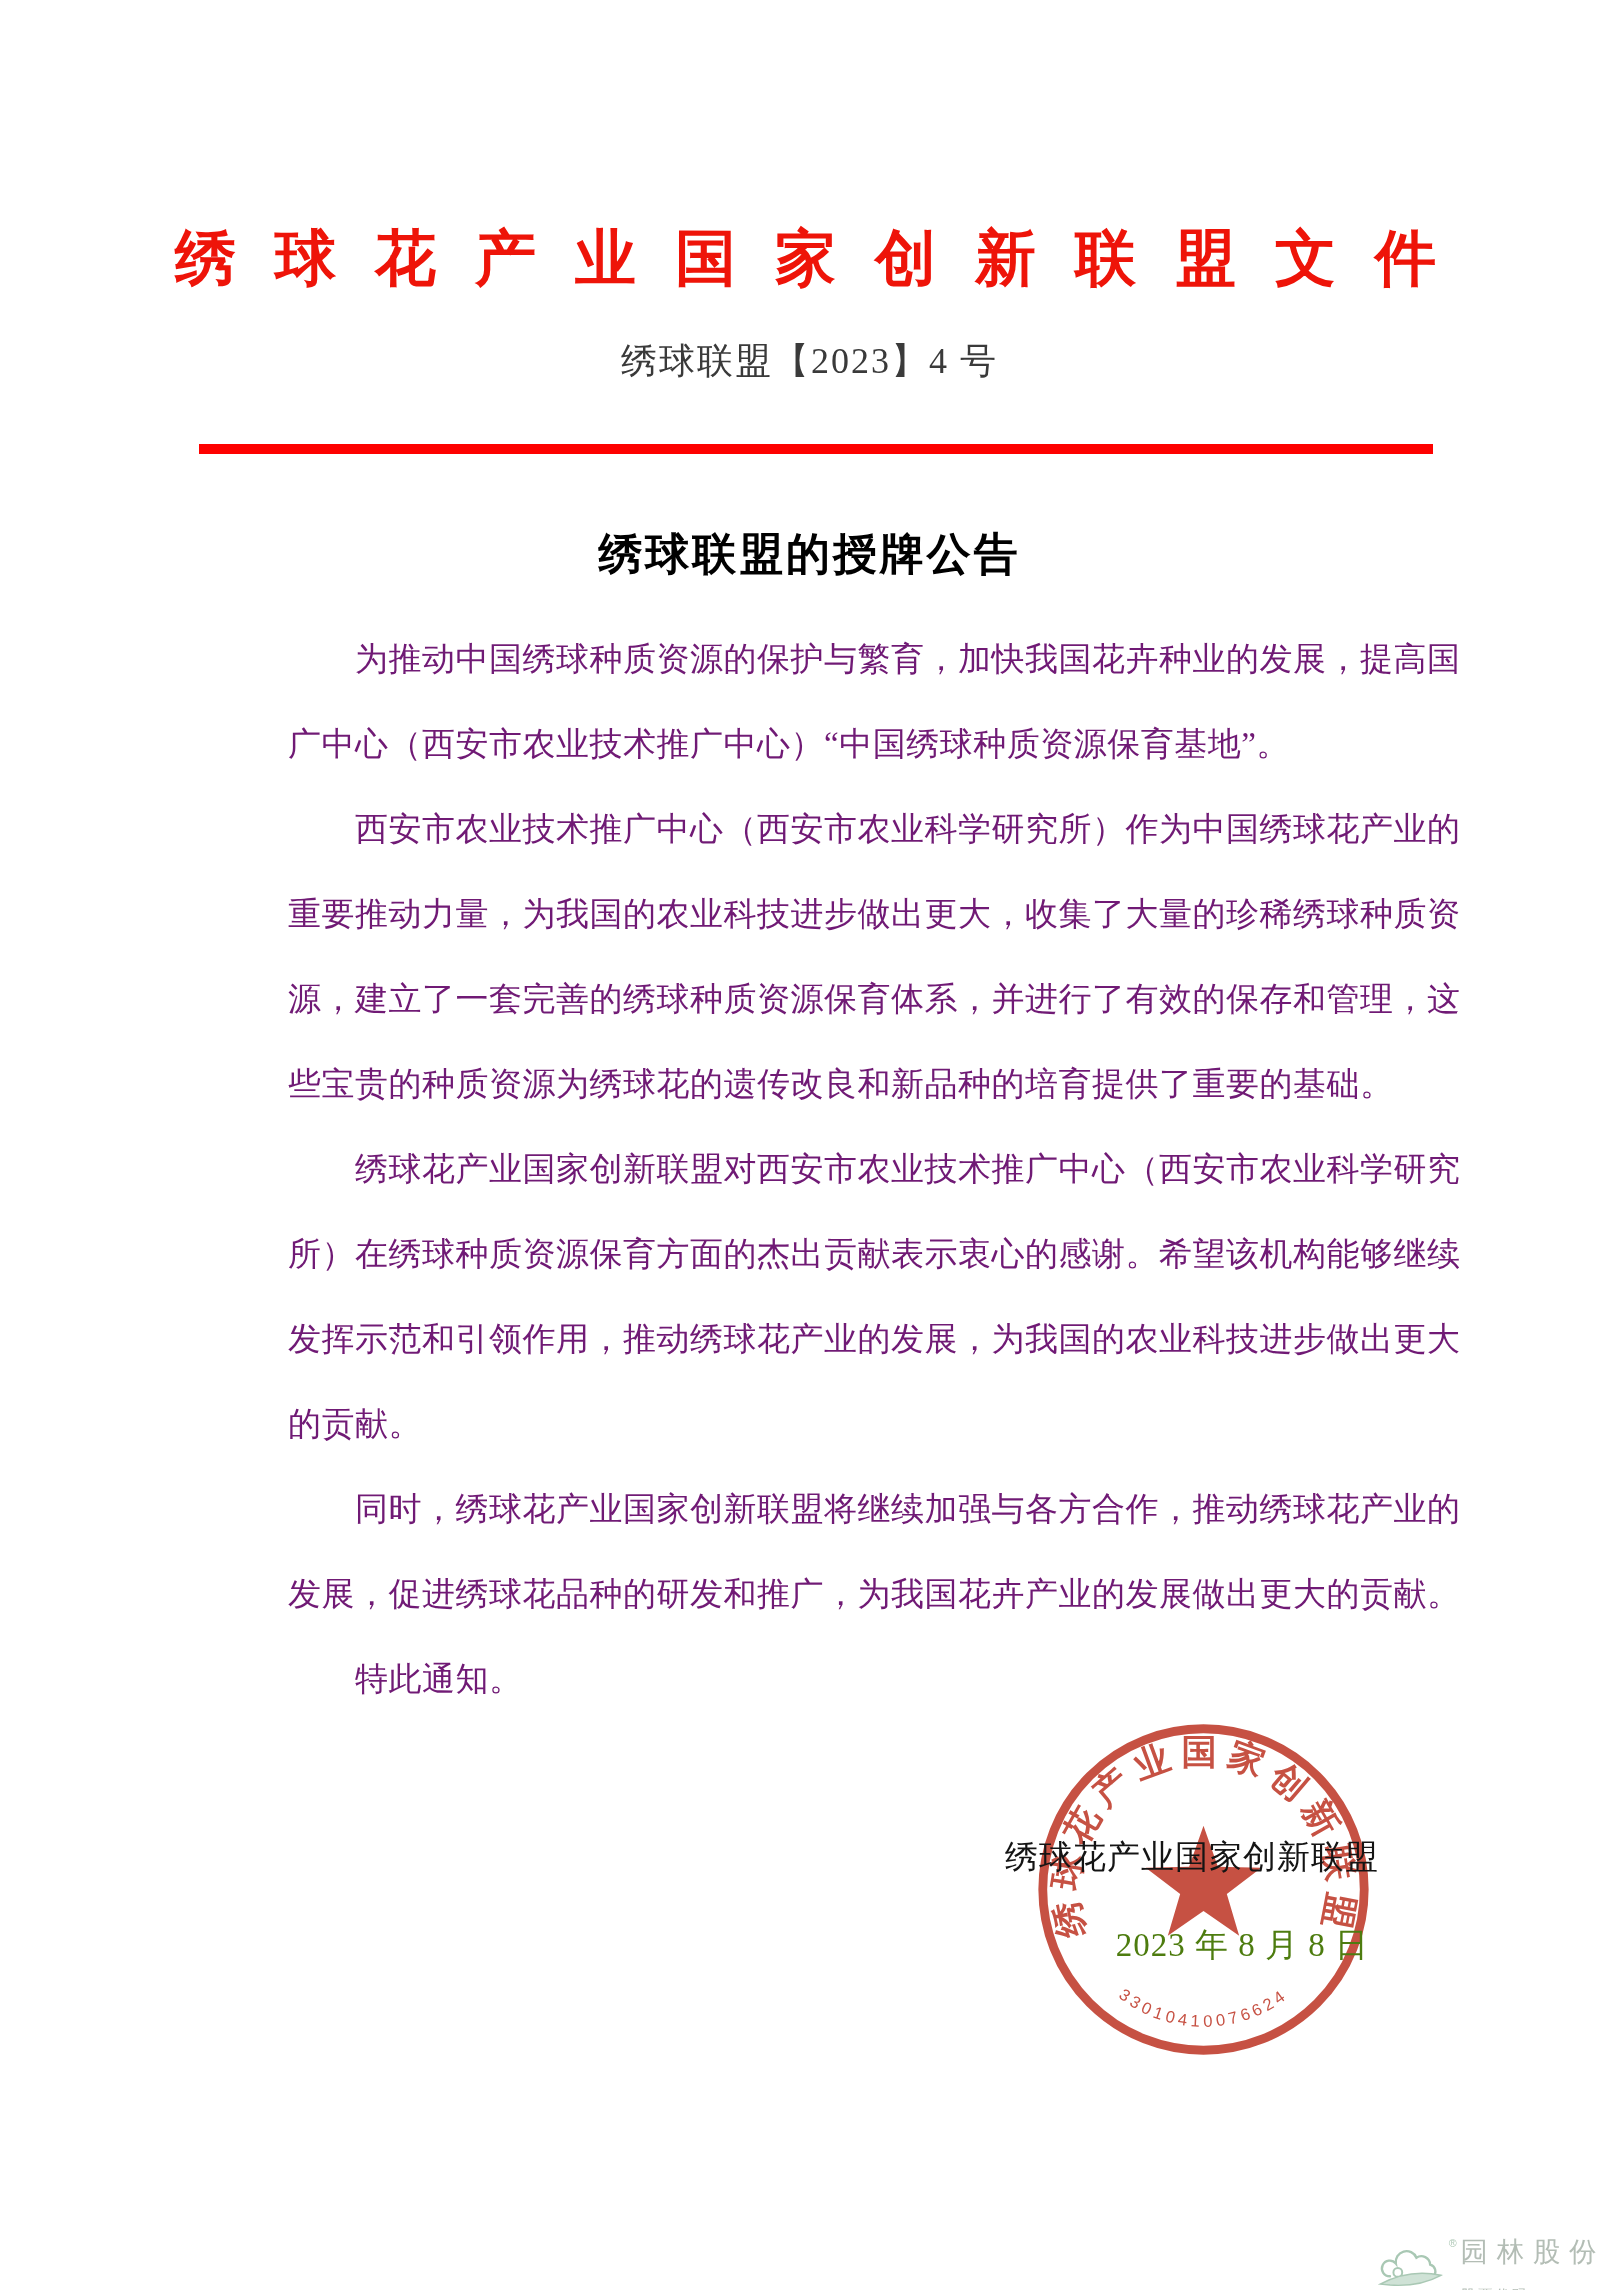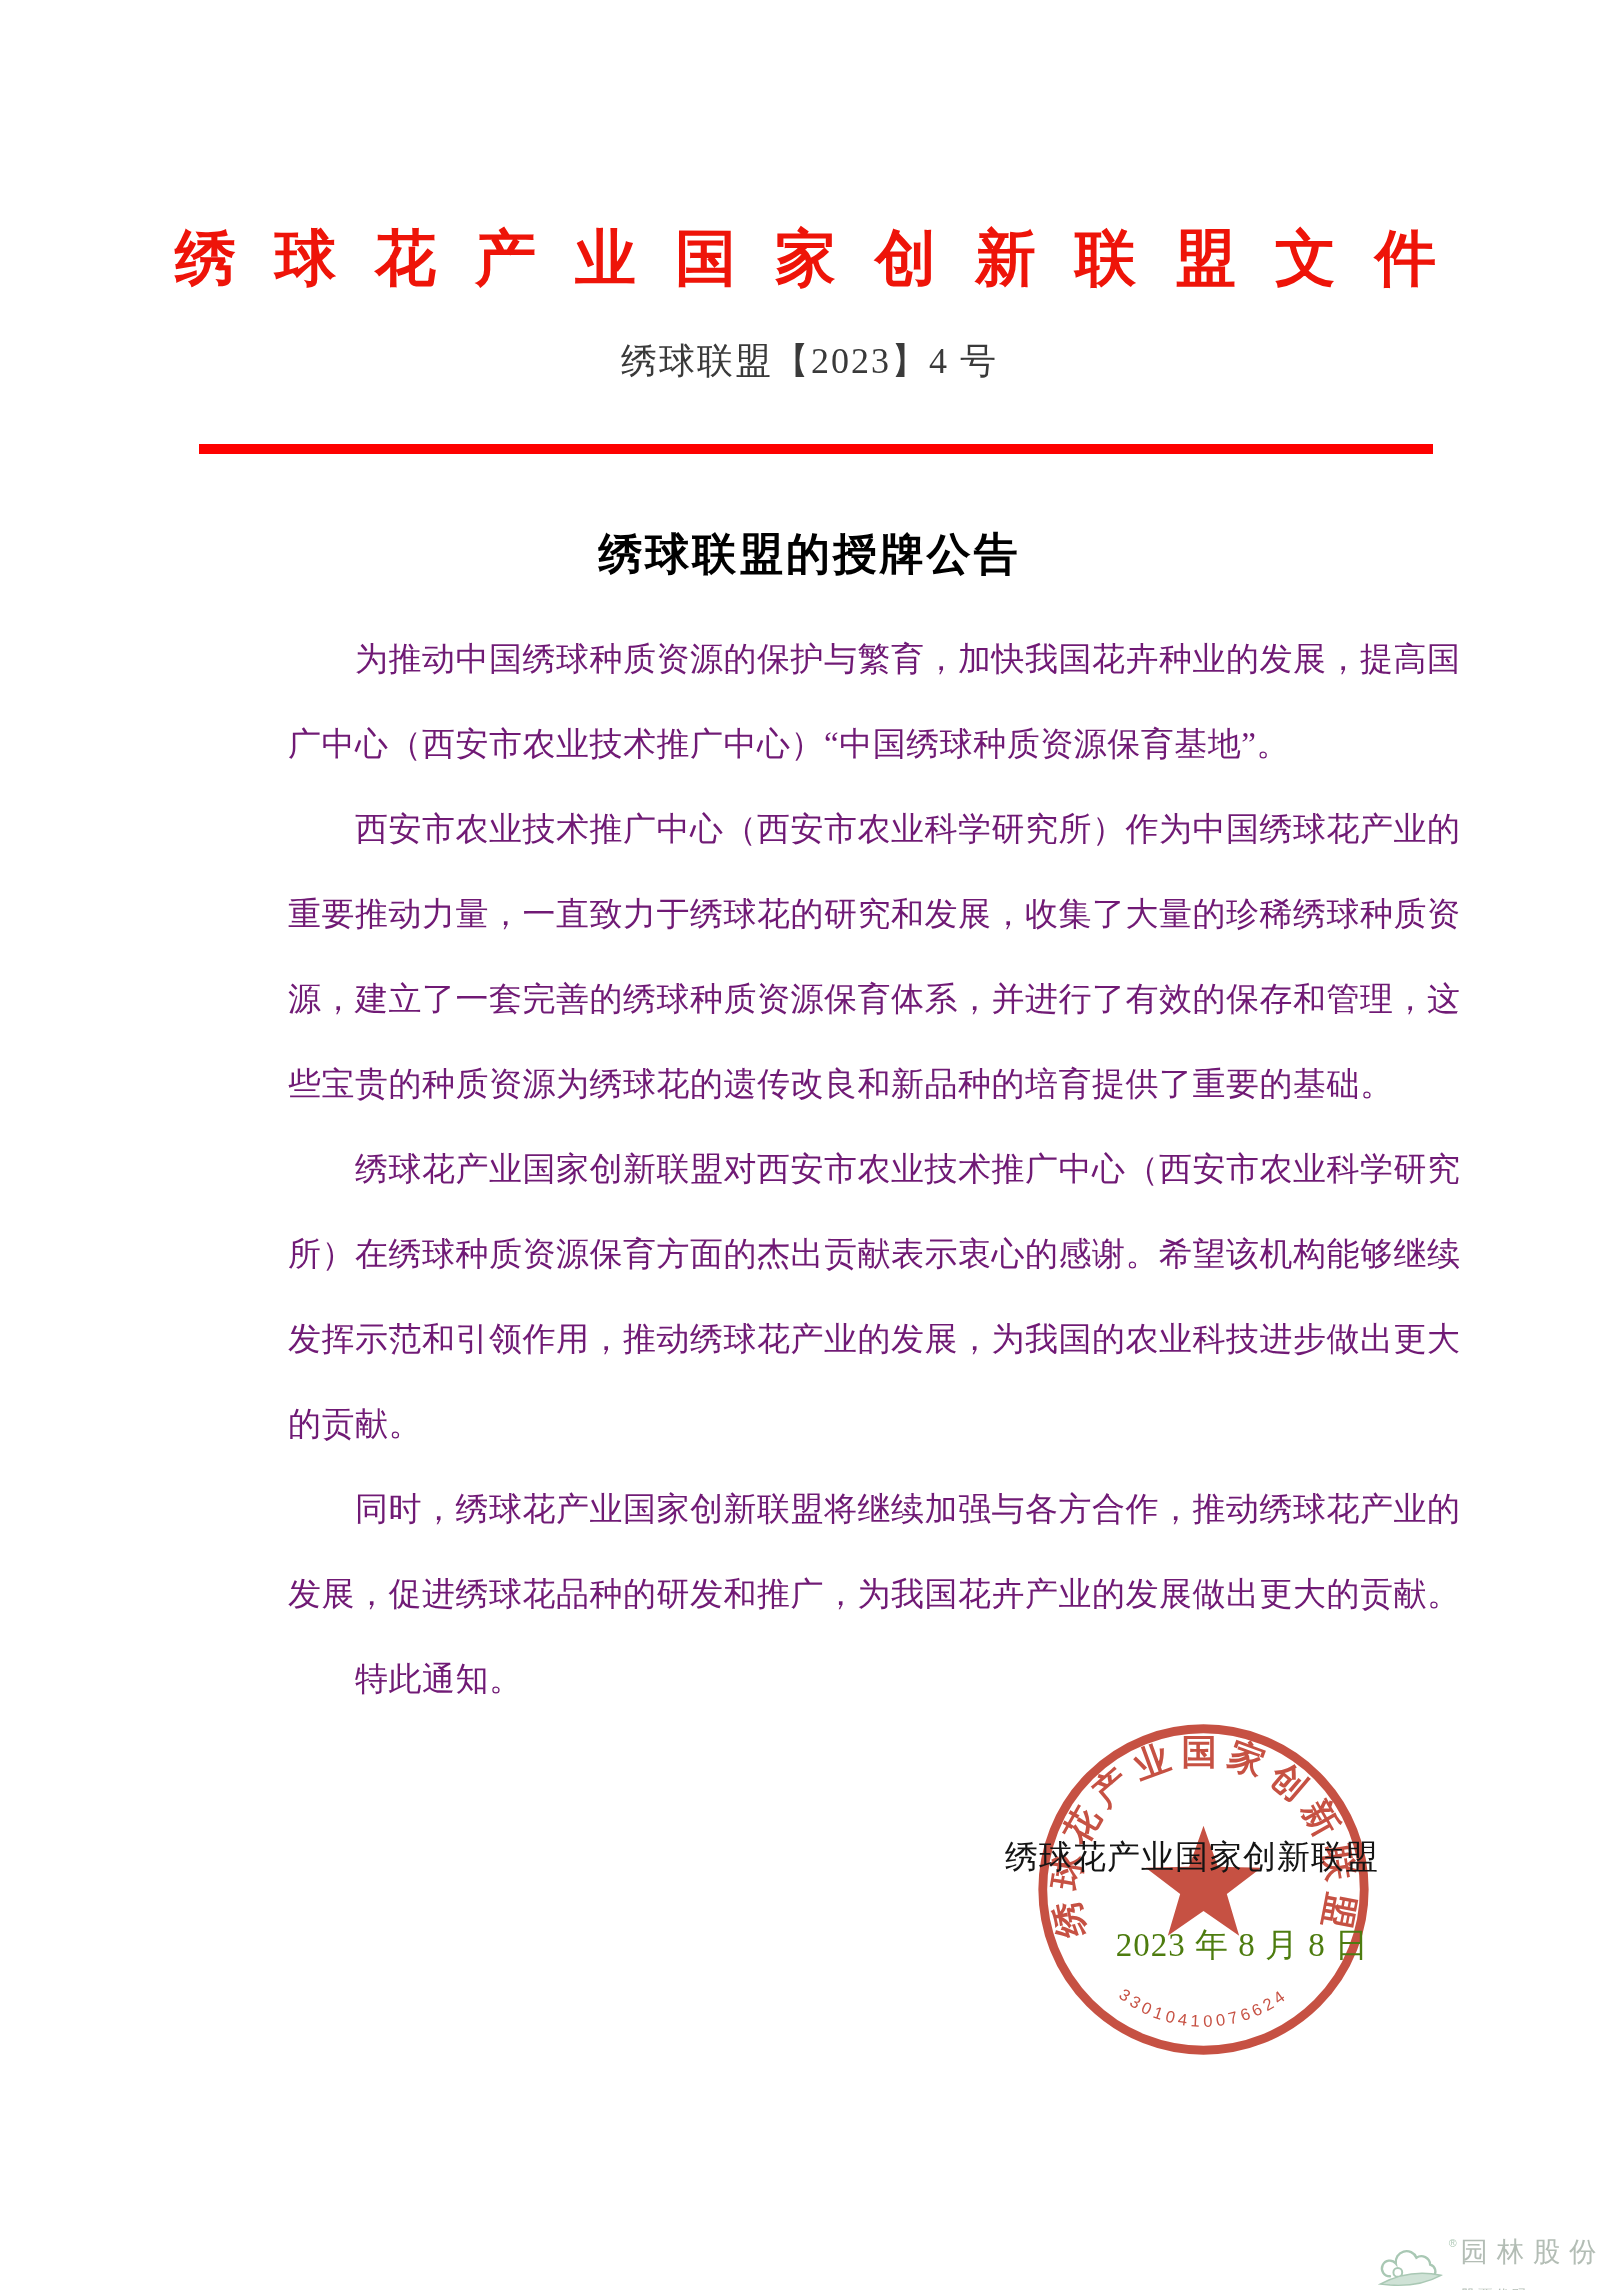--- a/index.html
+++ b/index.html
@@ -116,21 +116,21 @@
   <div class="doc-number">绣球联盟【2023】4 号</div>
 
   <div class="red-divider"></div>
 
   <div class="doc-title">绣球联盟的授牌公告</div>
 
   <div class="body-text">
     <div class="line indent">为推动中国绣球种质资源的保护与繁育，加快我国花卉种业的发展，提高国</div>
     <div class="line">广中心（西安市农业技术推广中心）“中国绣球种质资源保育基地”。</div>
     <div class="line indent">西安市农业技术推广中心（西安市农业科学研究所）作为中国绣球花产业的</div>
-    <div class="line">重要推动力量，一直致力于绣球花的研究和发展，收集了大量的珍稀绣球种质资</div>
+    <div class="line">重要推动力量，为我国的农业科技进步做出更大，收集了大量的珍稀绣球种质资</div>
     <div class="line">源，建立了一套完善的绣球种质资源保育体系，并进行了有效的保存和管理，这</div>
     <div class="line">些宝贵的种质资源为绣球花的遗传改良和新品种的培育提供了重要的基础。</div>
     <div class="line indent">绣球花产业国家创新联盟对西安市农业技术推广中心（西安市农业科学研究</div>
     <div class="line">所）在绣球种质资源保育方面的杰出贡献表示衷心的感谢。希望该机构能够继续</div>
     <div class="line">发挥示范和引领作用，推动绣球花产业的发展，为我国的农业科技进步做出更大</div>
     <div class="line">的贡献。</div>
     <div class="line indent">同时，绣球花产业国家创新联盟将继续加强与各方合作，推动绣球花产业的</div>
     <div class="line">发展，促进绣球花品种的研发和推广，为我国花卉产业的发展做出更大的贡献。</div>
     <div class="line indent">特此通知。</div>
   </div>

